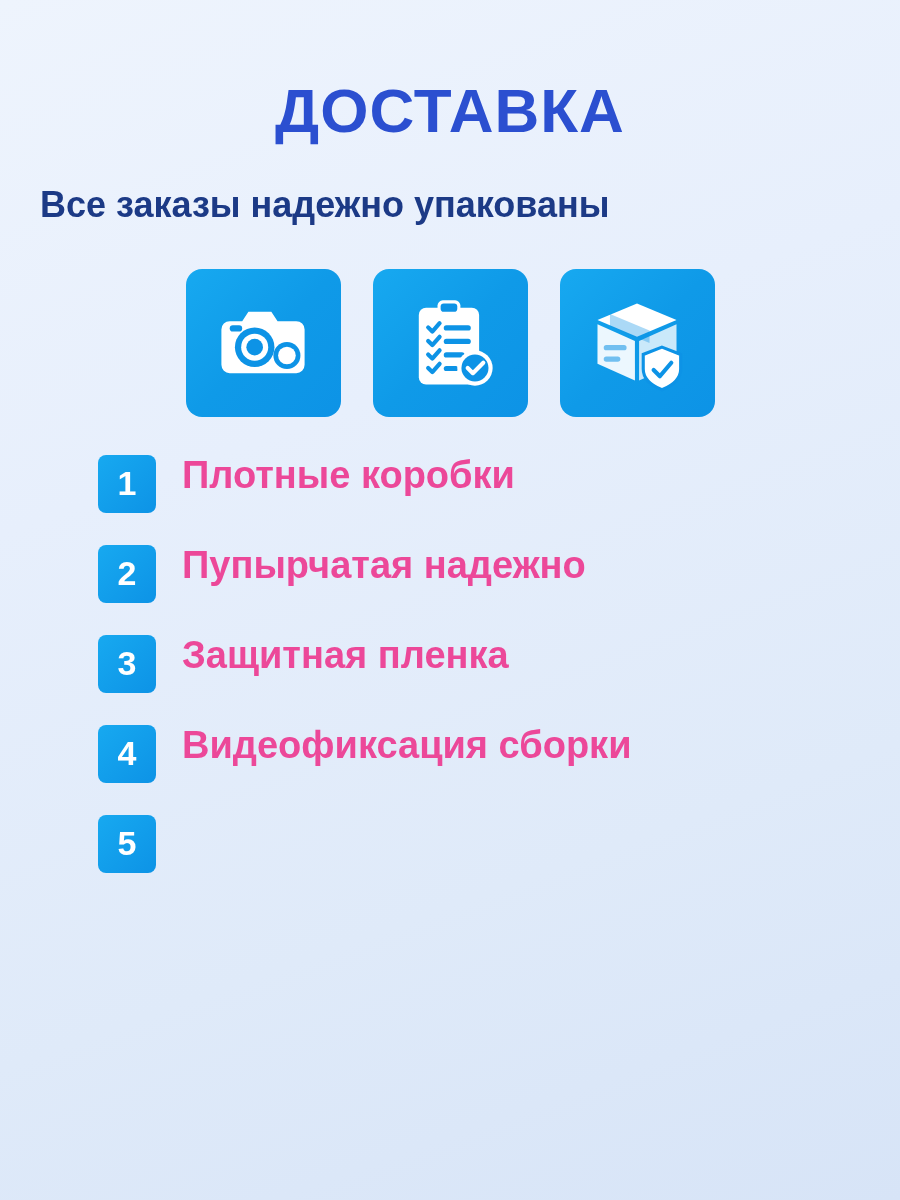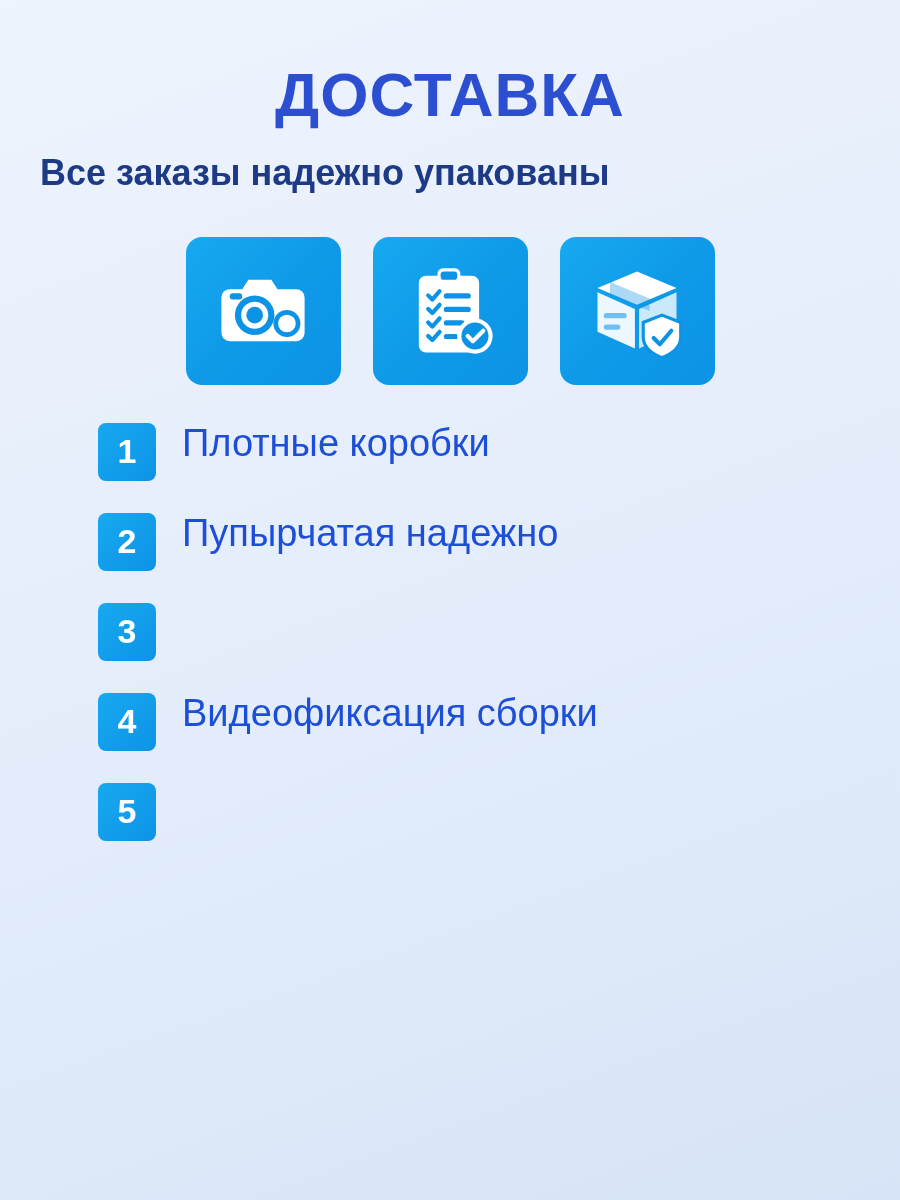--- a/index.html
+++ b/index.html
@@ -14,21 +14,21 @@
     overflow: hidden;
   }
   .page {
     position: relative;
     width: 900px;
     height: 1200px;
     box-sizing: border-box;
     padding: 0 40px;
   }
   .title {
-    margin: 0;
+    margin: 16px;
     padding-top: 62px;
     text-align: center;
     font-size: 62px;
     font-weight: bold;
     letter-spacing: 1px;
     color: #2b4fd0;
     line-height: 1.05;
   }
   .subtitle {
     margin: 0;
@@ -78,22 +78,22 @@
     font-size: 34px;
     font-weight: bold;
     display: flex;
     align-items: center;
     justify-content: center;
     margin-top: 2px;
   }
   .item-text {
     margin-left: 26px;
     font-size: 38px;
-    font-weight: normal;
-    color: #1d4ed8;
+    font-weight: bold;
+    color: #ec4899;
     line-height: 1.16;
     max-width: 660px;
   }
   .item-last .item-text {
     max-width: 660px;
   }
 </style>
 </head>
 <body>
 
@@ -169,20 +169,21 @@
       <div class="item-text">Плотные коробки</div>
     </div>
 
     <div class="list-item">
       <div class="badge">2</div>
       <div class="item-text">Пупырчатая надежно</div>
     </div>
 
     <div class="list-item">
       <div class="badge">3</div>
+      <div class="item-text">Защитная пленка</div>
     </div>
 
     <div class="list-item">
       <div class="badge">4</div>
       <div class="item-text">Видеофиксация сборки</div>
     </div>
 
     <div class="list-item item-last">
       <div class="badge">5</div>
     </div>

